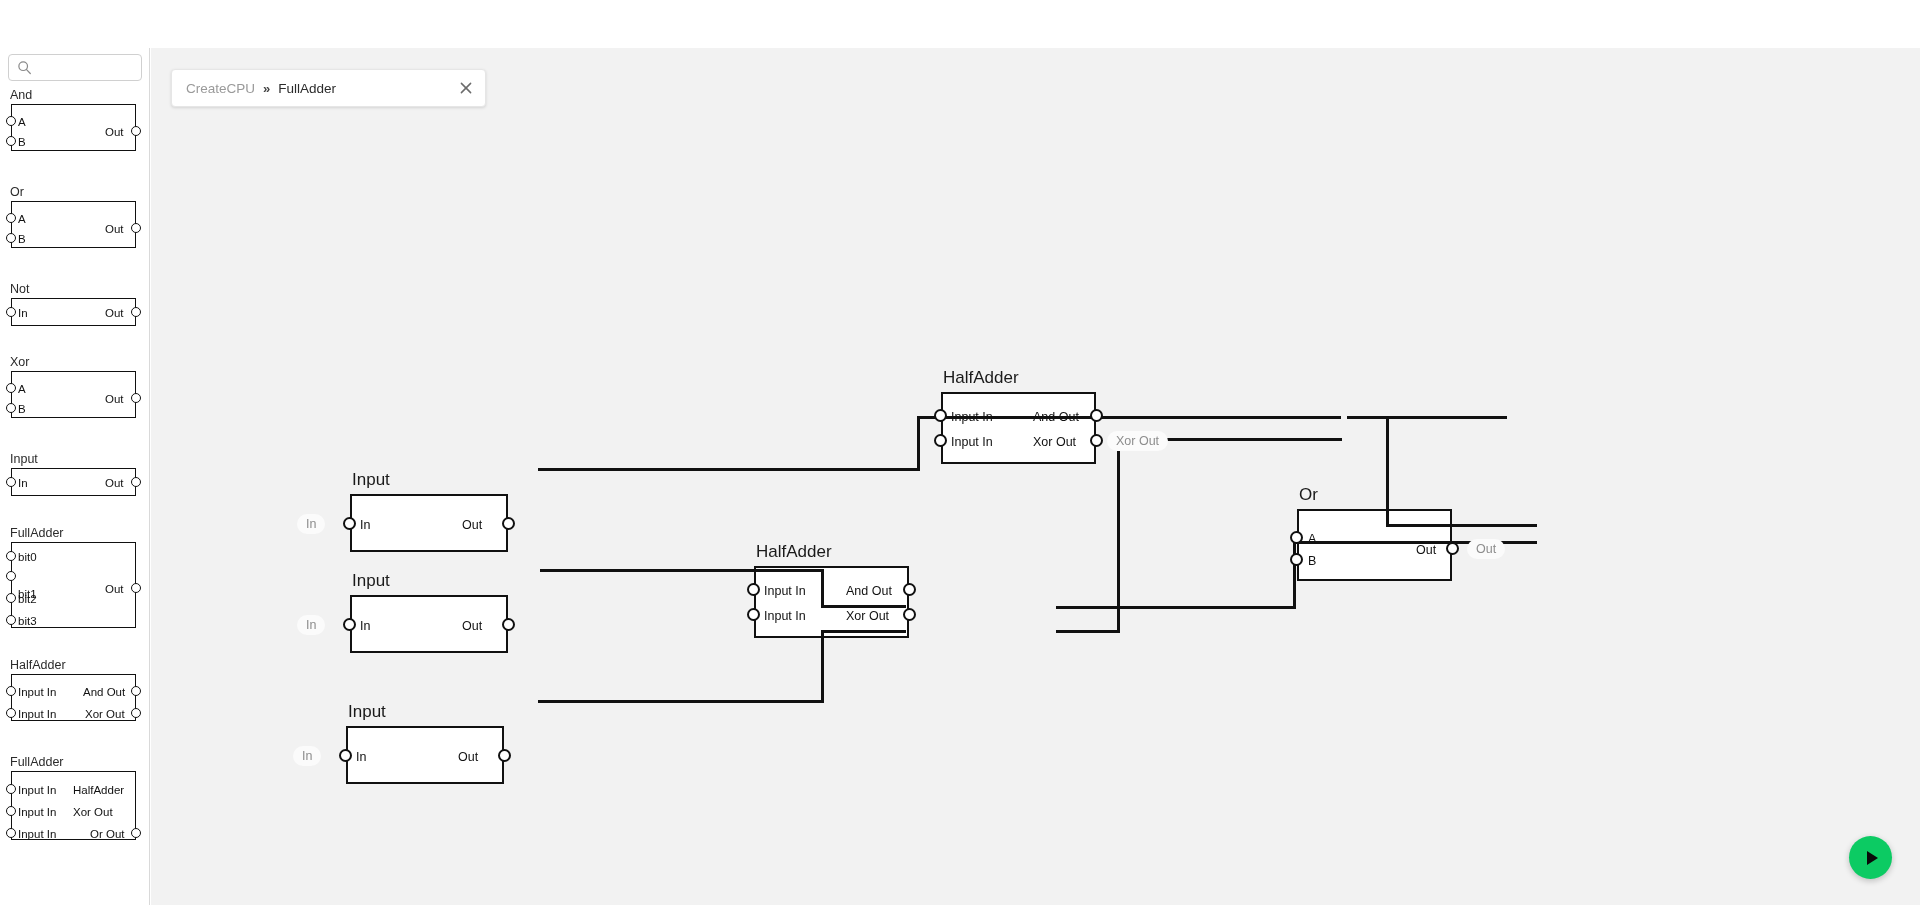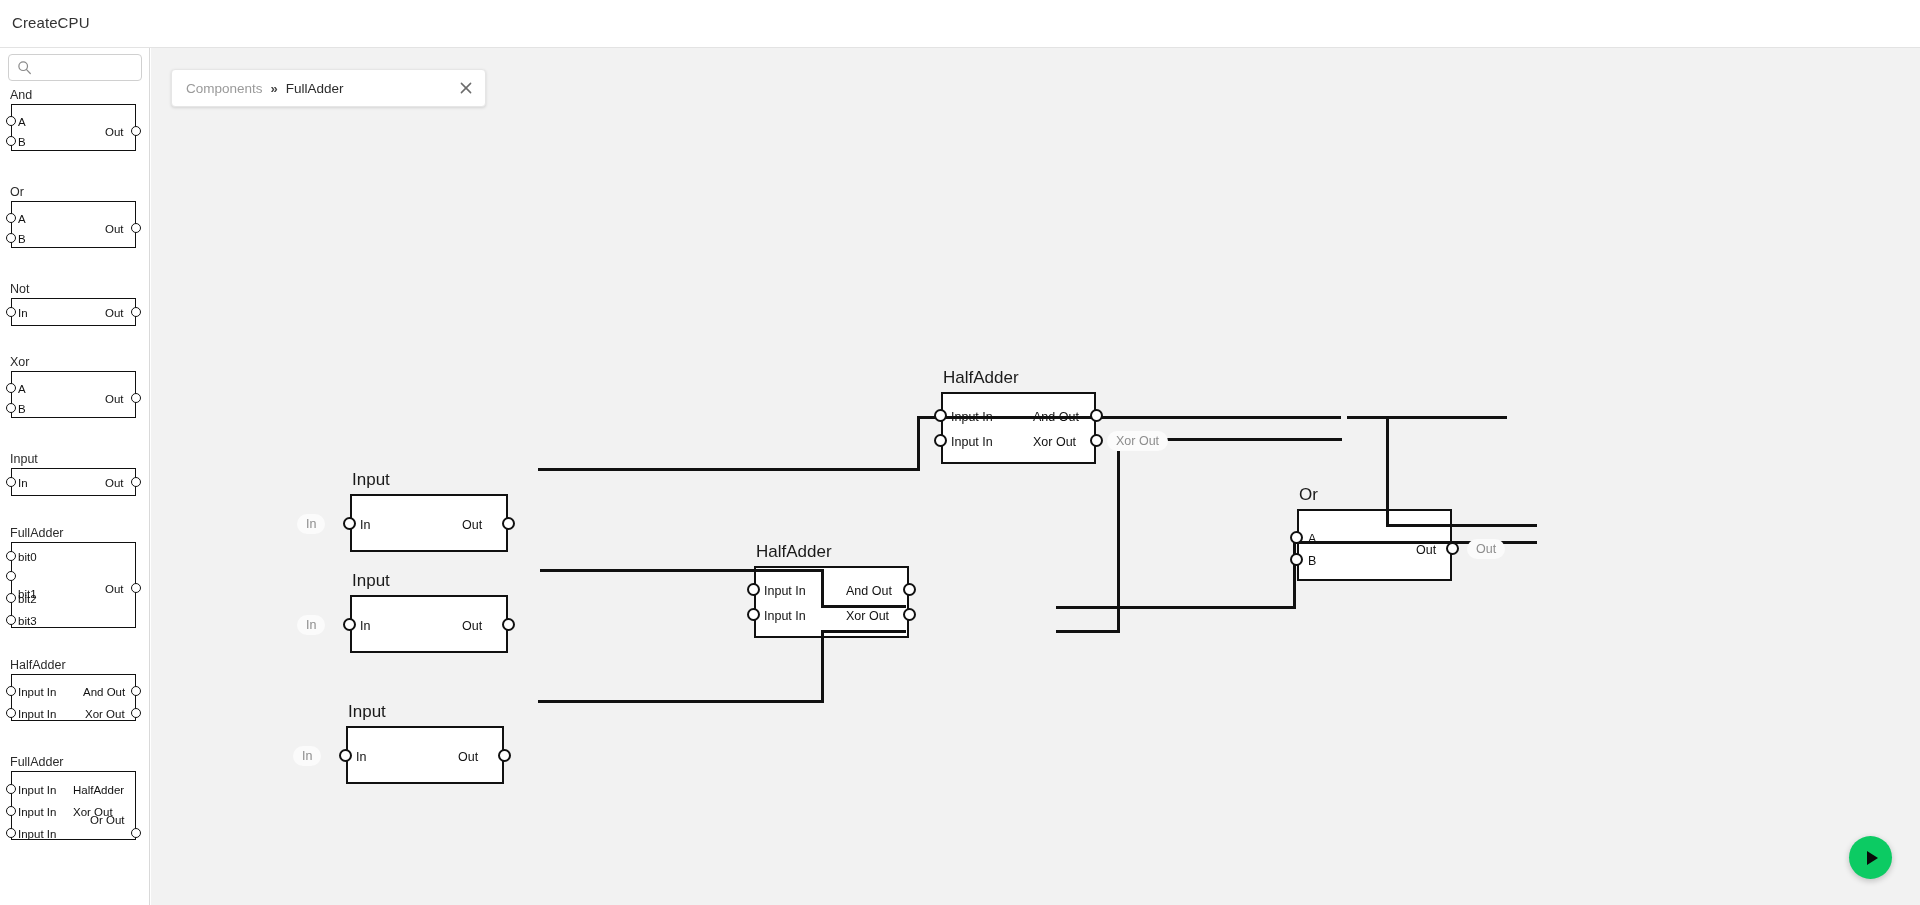--- a/index.html
+++ b/index.html
@@ -139,23 +139,20 @@
     border-left: 11px solid #0a0a0a;
     border-top: 7px solid transparent;
     border-bottom: 7px solid transparent;
   }
 </style>
 </head>
 <body>
 
 <div id="app">
 
-  <div class="topbar">
-    <div class="topbar-title">CreateCPU</div>
-  </div>
 
   <div class="sidebar">
 
     <div class="search-wrap">
       <input class="search-input" type="text" placeholder="" style="">
       <svg class="search-icon" viewBox="0 0 16 16">
         <circle cx="6.6" cy="6.6" r="4.6" fill="none" stroke="#8a8a8a" stroke-width="1.3"></circle>
         <line x1="10.2" y1="10.2" x2="14.2" y2="14.4" stroke="#8a8a8a" stroke-width="1.3" stroke-linecap="round"></line>
       </svg>
     </div>
@@ -246,30 +243,30 @@
         <div class="chip-box" style="width:125px;height:69px;"></div>
         <div class="pin" style="left:6px;top:29px;"></div>
         <div class="pin-label" style="left:18px;top:29px;">Input In</div>
         <div class="pin" style="left:6px;top:51px;"></div>
         <div class="pin-label" style="left:18px;top:51px;">Input In</div>
         <div class="pin" style="left:6px;top:73px;"></div>
         <div class="pin-label" style="left:18px;top:73px;">Input In</div>
         <div class="pin-label" style="left:73px;top:29px;">HalfAdder</div>
         <div class="pin-label" style="left:73px;top:51px;">Xor Out</div>
         <div class="pin" style="left:131px;top:73px;"></div>
-        <div class="pin-label" style="left:90px;top:59px;">Or Out</div>
+        <div class="pin-label" style="left:90px;top:73px;">Or Out</div>
       </div>
 
     </div>
   </div>
 
   <div class="canvas">
 
     <div class="tab">
-      <span class="tab-crumb-a">Components</span>
+      <span class="tab-crumb-a">CreateCPU</span>
       <span class="tab-chev">»</span>
       <span class="tab-crumb-b">FullAdder</span>
       <svg class="tab-close" viewBox="0 0 14 14">
         <line x1="2.4" y1="2.4" x2="11.6" y2="11.6" stroke="#6b6b6b" stroke-width="1.5" stroke-linecap="round"></line>
         <line x1="11.6" y1="2.4" x2="2.4" y2="11.6" stroke="#6b6b6b" stroke-width="1.5" stroke-linecap="round"></line>
       </svg>
     </div>
 
     <div class="wire h" style="left:387px;top:420px;width:382px;"></div>
     <div class="wire v" style="left:766px;top:368px;height:55px;"></div>

